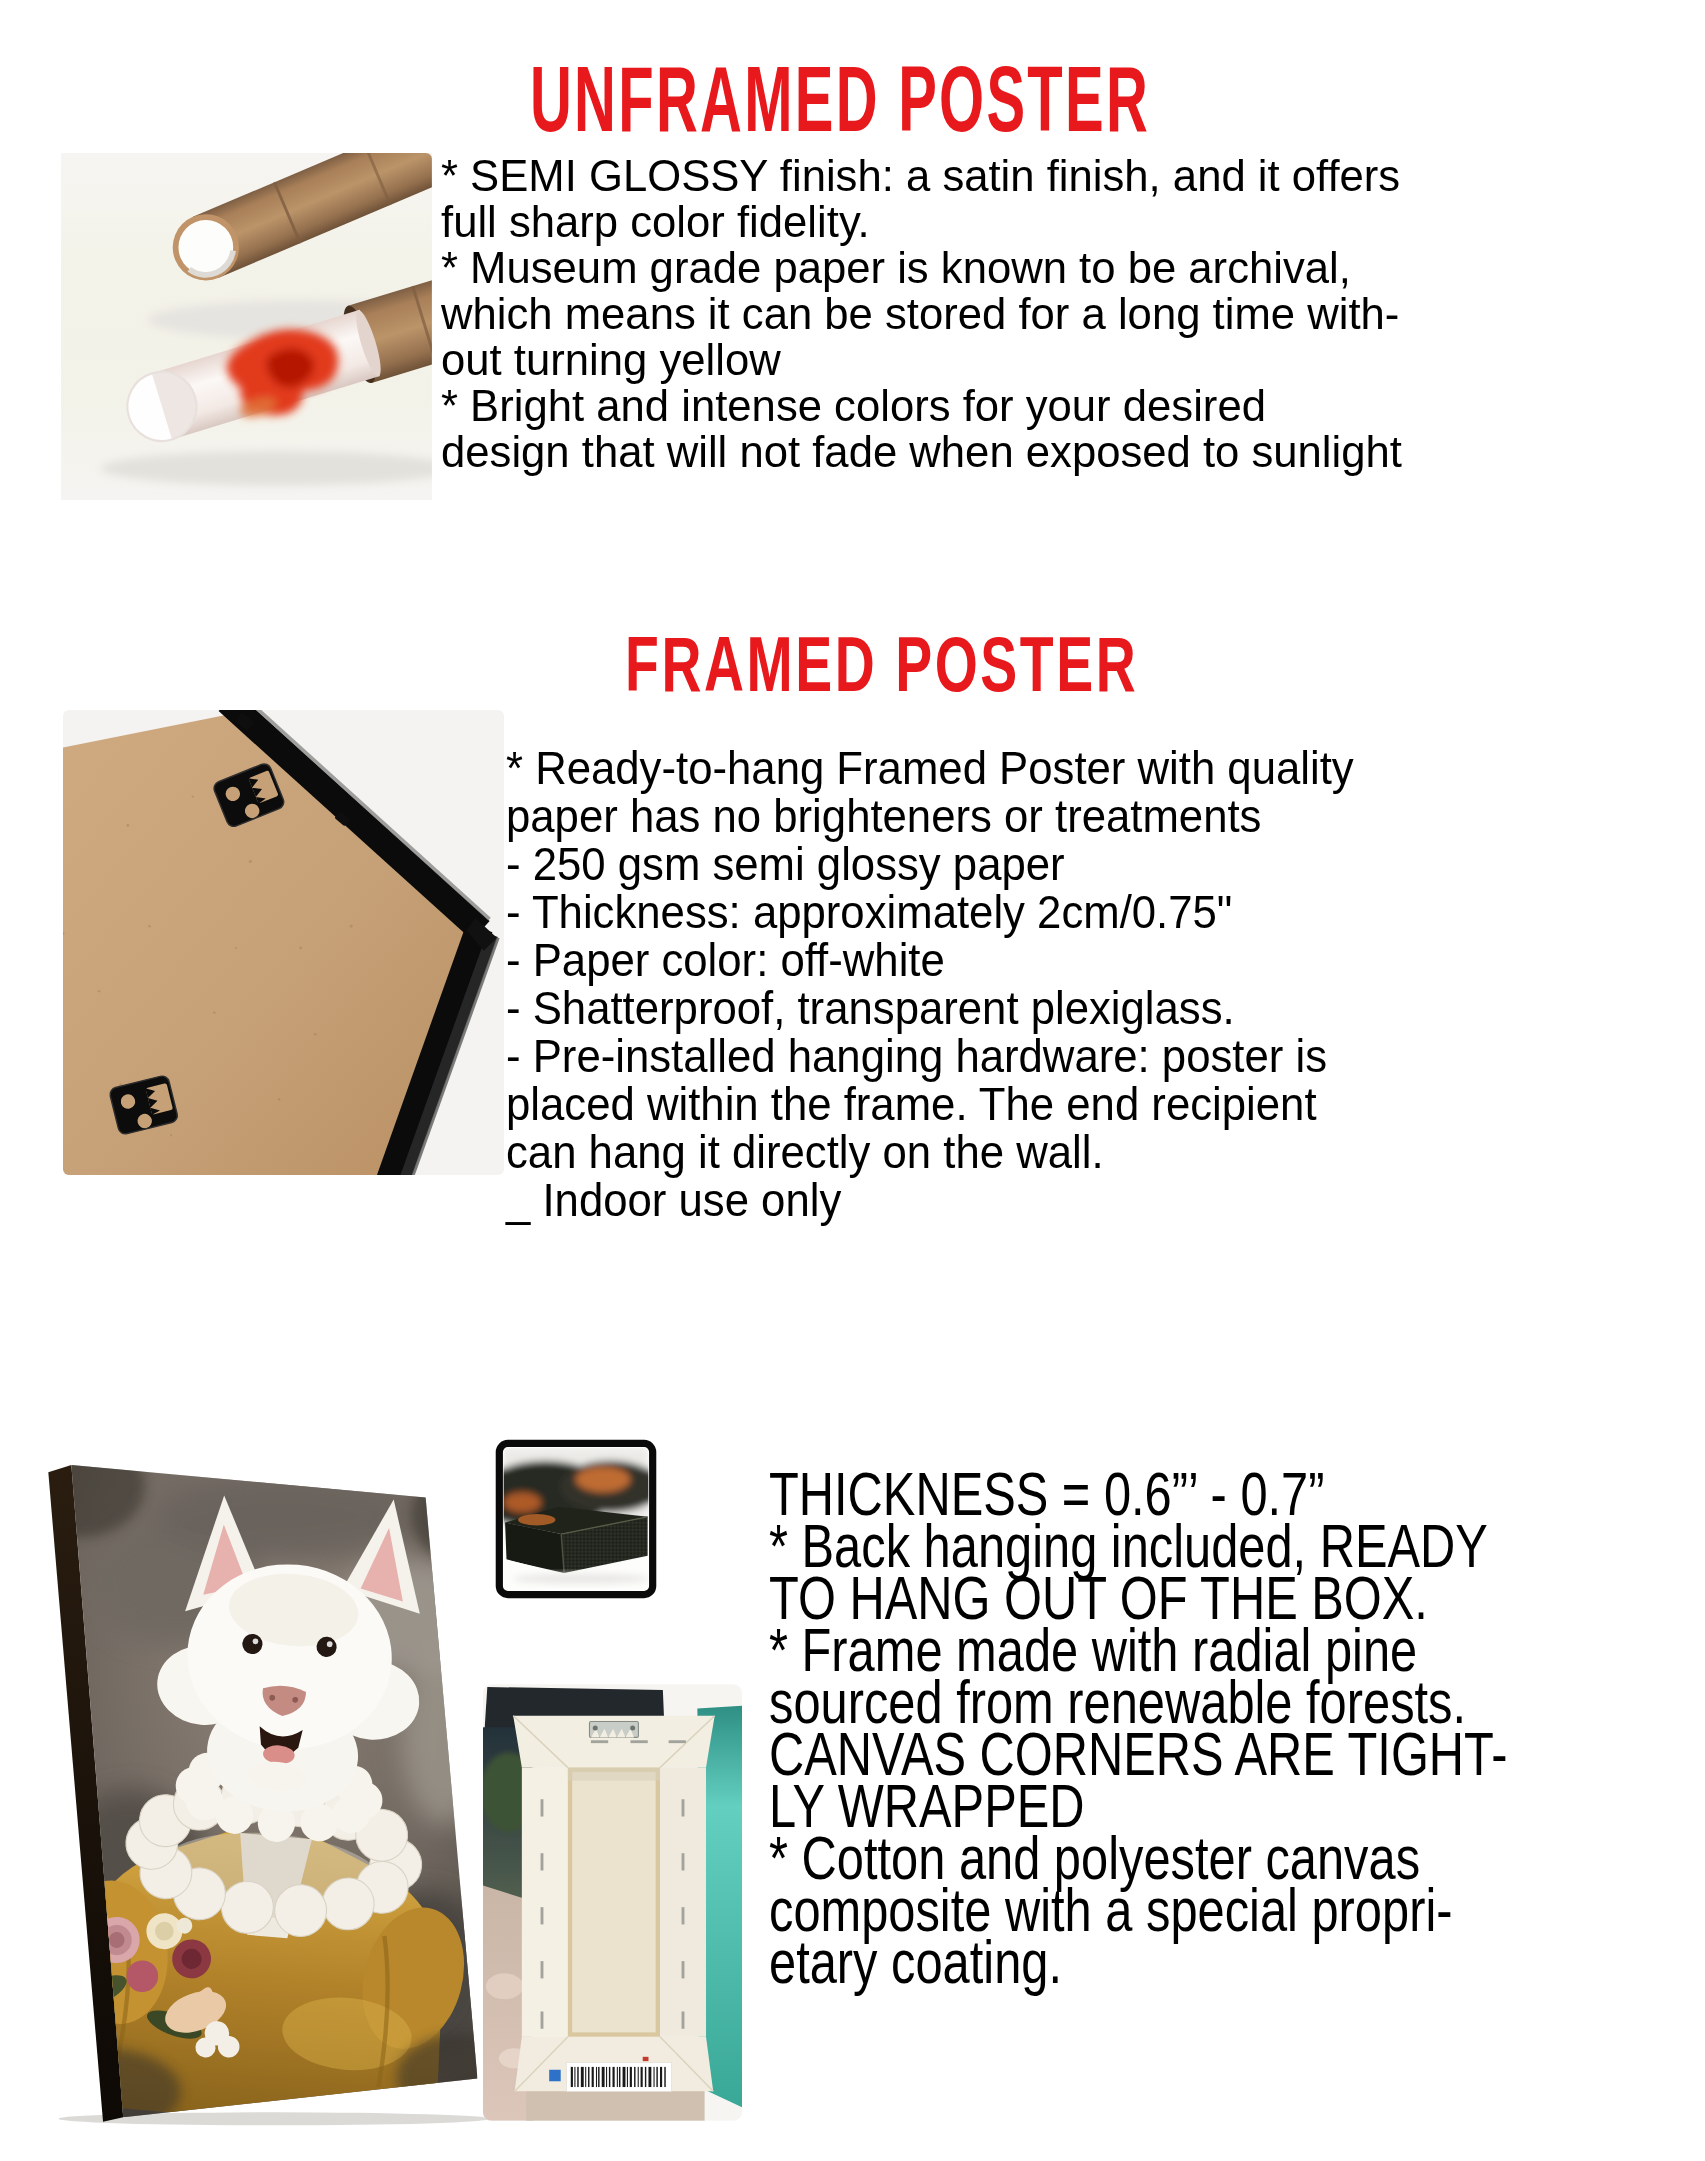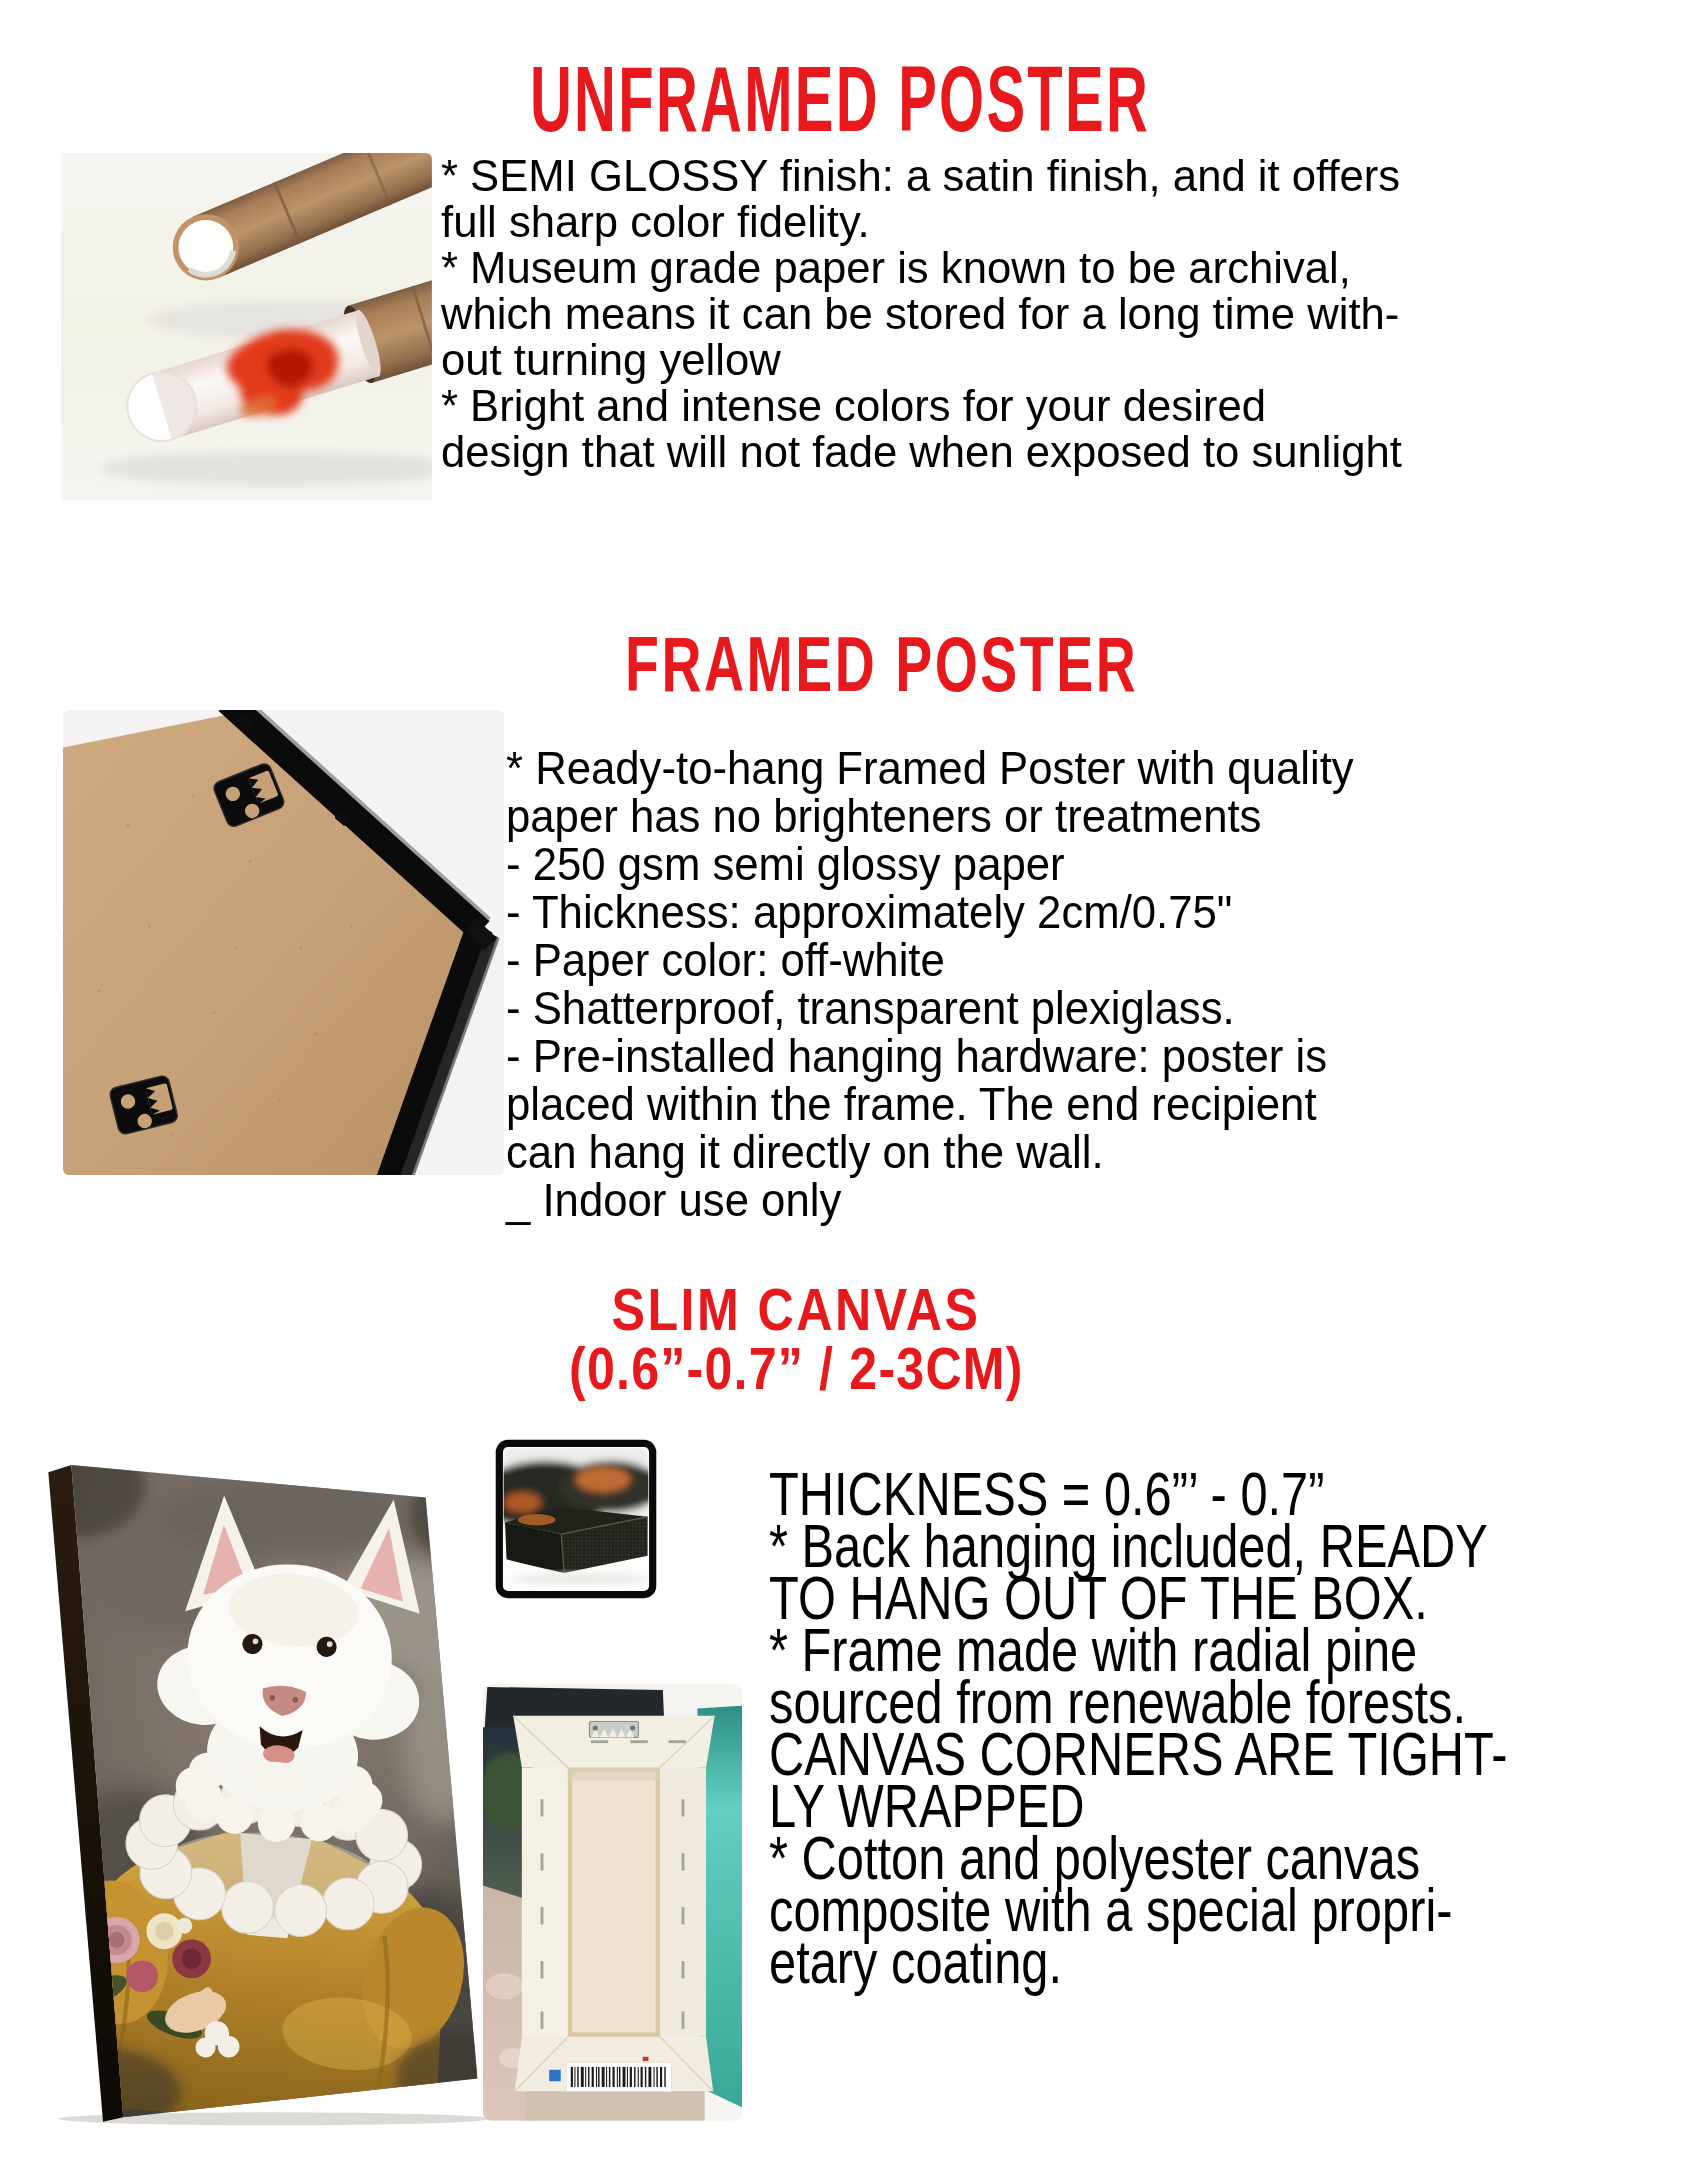--- a/index.html
+++ b/index.html
@@ -171,24 +171,20 @@
 paper has no brighteners or treatments
 - 250 gsm semi glossy paper
 - Thickness: approximately 2cm/0.75"
 - Paper color: off-white
 - Shatterproof, transparent plexiglass.
 - Pre-installed hanging hardware: poster is
 placed within the frame. The end recipient
 can hang it directly on the wall.
 _ Indoor use only</div>
 
-  <div class="h3wrap">
-    <div id="h-slim1" class="red-heading">SLIM CANVAS</div><br>
-    <div id="h-slim2" class="red-heading">(0.6”-0.7” / 2-3CM)</div>
-  </div>
 
   <div id="ph-dog" class="photo">
     <svg viewBox="0 0 660 968">
       <defs>
         <clipPath id="d-clip">
             <polygon points="68,50 560,95 632,902 140,956"></polygon>
           </clipPath>
         <radialGradient id="d-smoke" cx="0.5" cy="0.32" r="0.8">
           <stop offset="0" stop-color="#8d8177"></stop>
             <stop offset="0.55" stop-color="#6f675f"></stop>

